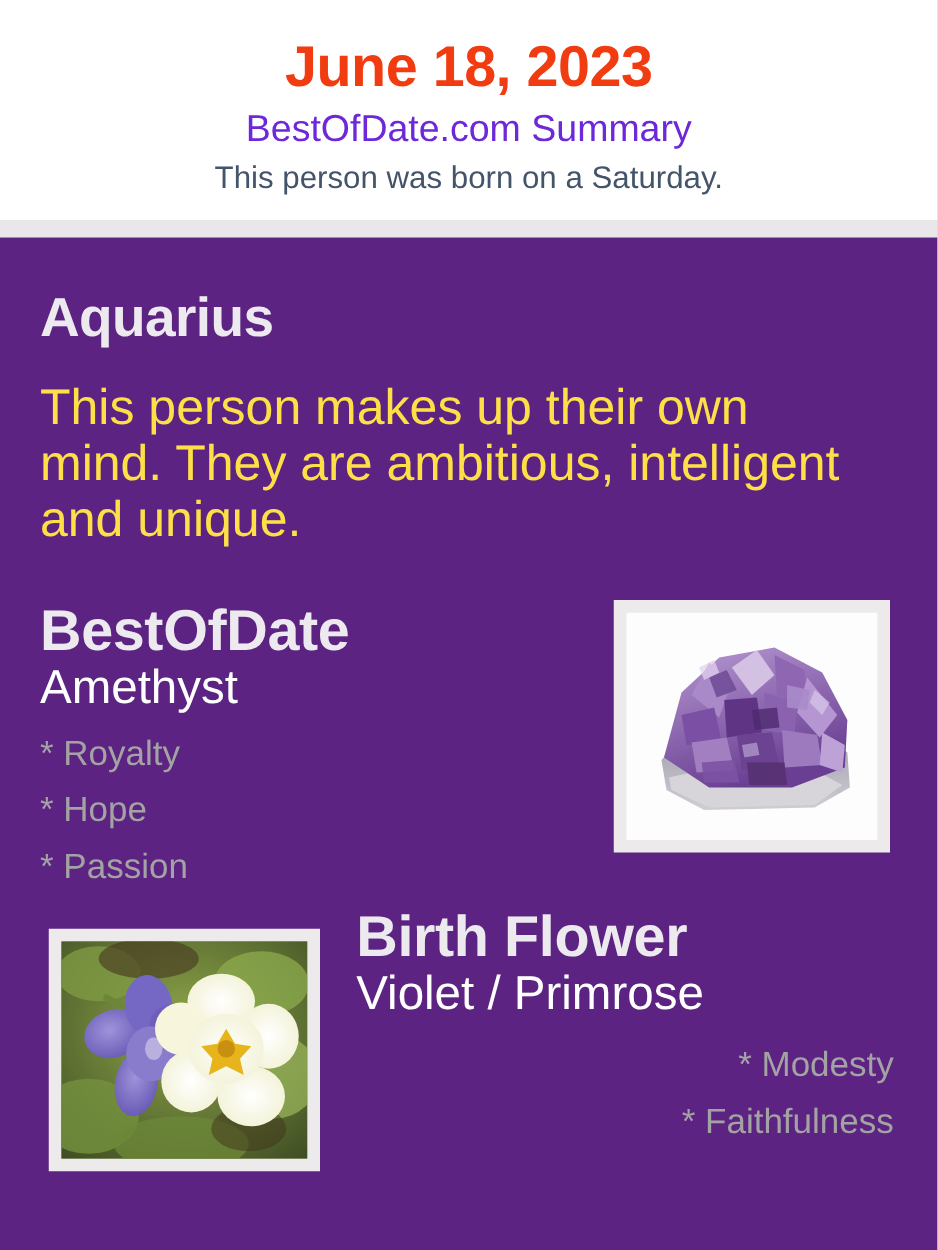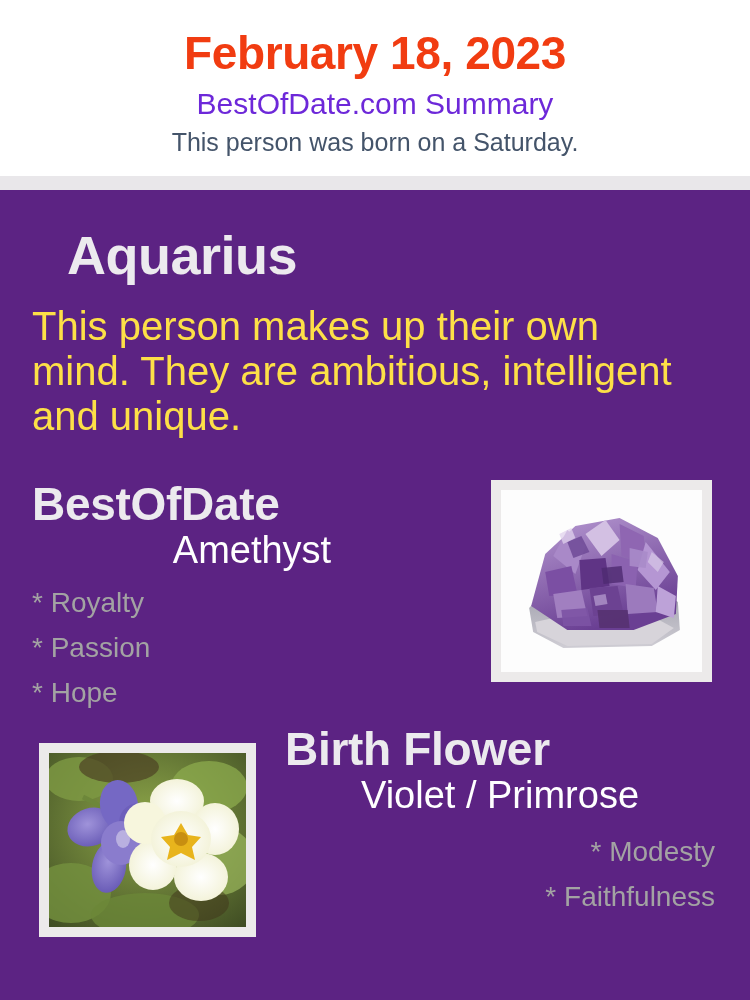--- a/index.html
+++ b/index.html
@@ -48,26 +48,25 @@
   
   .body-purple {
     position:relative;
     width:750px;
     height:810px;
     background:#5c2383;
   }
 
   .zodiac-block { padding:36px 32px 0 32px; }
   .zodiac-name {
-    font-size:54px;
+    font-size:44px;
     font-weight:bold;
     color:#eceaee;
     line-height:58px;
     letter-spacing:-0.5px;
-    margin-left:35px;
   }
   .zodiac-desc {
     font-size:40px;
     font-weight:normal;
     color:#fde047;
     line-height:45px;
     margin-top:20px;
     max-width:660px;
   }
 
@@ -83,21 +82,20 @@
     color:#eceaee;
     line-height:52px;
     letter-spacing:-0.3px;
   }
   .section-sub {
     font-size:38px;
     font-weight:normal;
     color:#ffffff;
     line-height:44px;
     margin-top:-2px;
-    text-align:center;
   }
   .trait-list { margin-top:8px; }
   .trait-item {
     font-size:28px;
     font-weight:normal;
     color:#a3a3a3;
     line-height:45px;
     white-space:nowrap;
   }
 
@@ -131,41 +129,41 @@
   }
   .flower-traits { margin-top:12px;text-align:right; }
   .flower-traits .trait-item { line-height:45px; }
 </style>
 </head>
 <body>
 
 <div class="page">
 
   <div class="header">
-    <div class="date-title">February 18, 2023</div>
+    <div class="date-title">June 18, 2023</div>
     <div class="site-summary">BestOfDate.com Summary</div>
     <div class="born-line">This person was born on a Saturday.</div>
   </div>
 
   <div class="divider-strip"></div>
 
   <div class="body-purple">
 
     <div class="zodiac-block">
       <div class="zodiac-name">Aquarius</div>
       <div class="zodiac-desc">This person makes up their own mind. They are ambitious, intelligent and unique.</div>
     </div>
 
     <div class="stone-block">
       <div class="section-heading">BestOfDate</div>
       <div class="section-sub">Amethyst</div>
       <div class="trait-list">
         <div class="trait-item">* Royalty</div>
+        <div class="trait-item">* Hope</div>
         <div class="trait-item">* Passion</div>
-        <div class="trait-item">* Hope</div>
       </div>
     </div>
 
     <div class="photo-frame" id="stone-frame">
       <div class="photo-inner">
         <div class="stone-bg">
           <svg class="stone-svg" viewBox="0 0 200 182" preserveAspectRatio="none">
             <defs>
               <linearGradient id="ga" x1="0" y1="0" x2="0.4" y2="1">
                 <stop offset="0" stop-color="#b79ad2"></stop>

